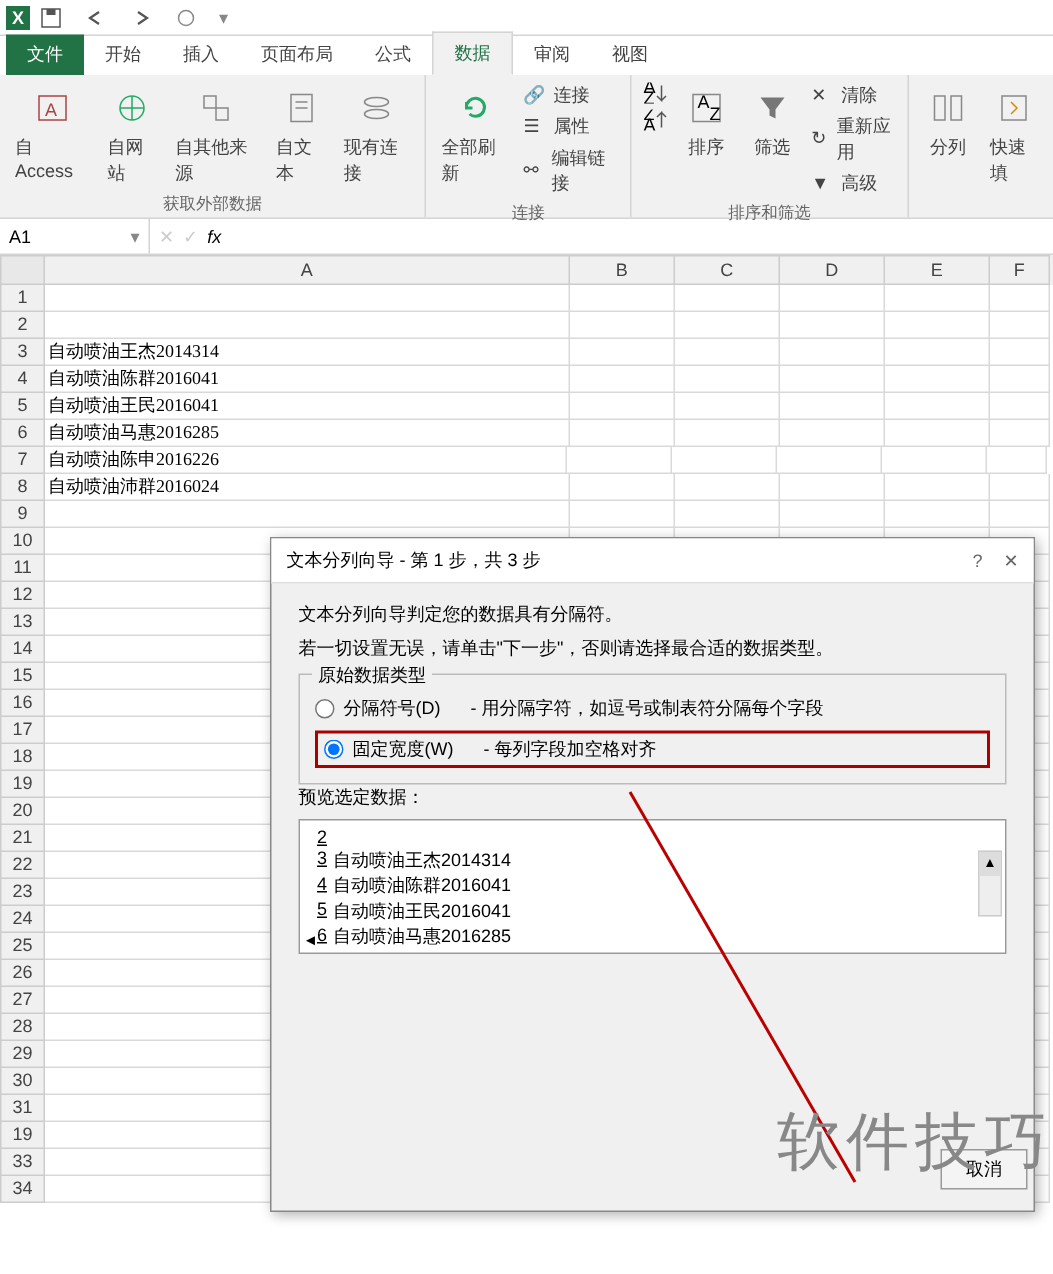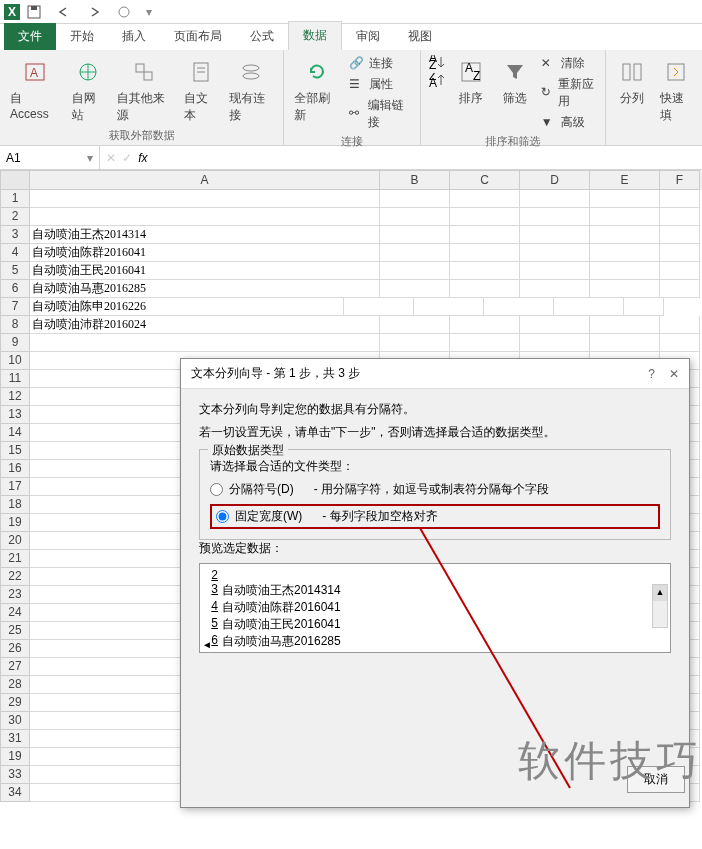--- a/index.html
+++ b/index.html
@@ -333,21 +333,21 @@
         <div class="rh">6</div>
         <div class="cell" style="width: 350px;">自动喷油马惠2016285</div>
         <div class="cell" style="width: 70px;"></div>
         <div class="cell" style="width: 70px;"></div>
         <div class="cell" style="width: 70px;"></div>
         <div class="cell" style="width: 70px;"></div>
         <div class="cell" style="width: 40px;"></div>
       </div>
       <div class="row">
         <div class="rh">7</div>
-        <div class="cell" style="width: 314px;">自动喷油陈申2016226</div>
+        <div class="cell" style="width: 348px;">自动喷油陈申2016226</div>
         <div class="cell" style="width: 70px;"></div>
         <div class="cell" style="width: 70px;"></div>
         <div class="cell" style="width: 70px;"></div>
         <div class="cell" style="width: 70px;"></div>
         <div class="cell" style="width: 40px;"></div>
       </div>
       <div class="row">
         <div class="rh">8</div>
         <div class="cell" style="width: 350px;">自动喷油沛群2016024</div>
         <div class="cell" style="width: 70px;"></div>
@@ -599,21 +599,20 @@
     <div class="dlg-controls">
       <span style="color:#666">?</span>
       <span style="color:#666">✕</span>
     </div>
   </div>
   <div class="dlg-body">
     <div style="margin-bottom:6px">文本分列向导判定您的数据具有分隔符。</div>
     <div style="margin-bottom:6px">若一切设置无误，请单击"下一步"，否则请选择最合适的数据类型。</div>
     <div class="fieldset">
       <div class="fieldset-label">原始数据类型</div>
-      <div>请选择最合适的文件类型：</div>
       <div class="radio-row">
         <input type="radio" style="">
         <span>分隔符号(D)</span>
         <span style="margin-left:14px">- 用分隔字符，如逗号或制表符分隔每个字段</span>
       </div>
       <div class="highlight-box">
         <div class="radio-row" style="margin:0">
           <input type="radio" checked="" style="">
           <span>固定宽度(W)</span>
           <span style="margin-left:14px">- 每列字段加空格对齐</span>

